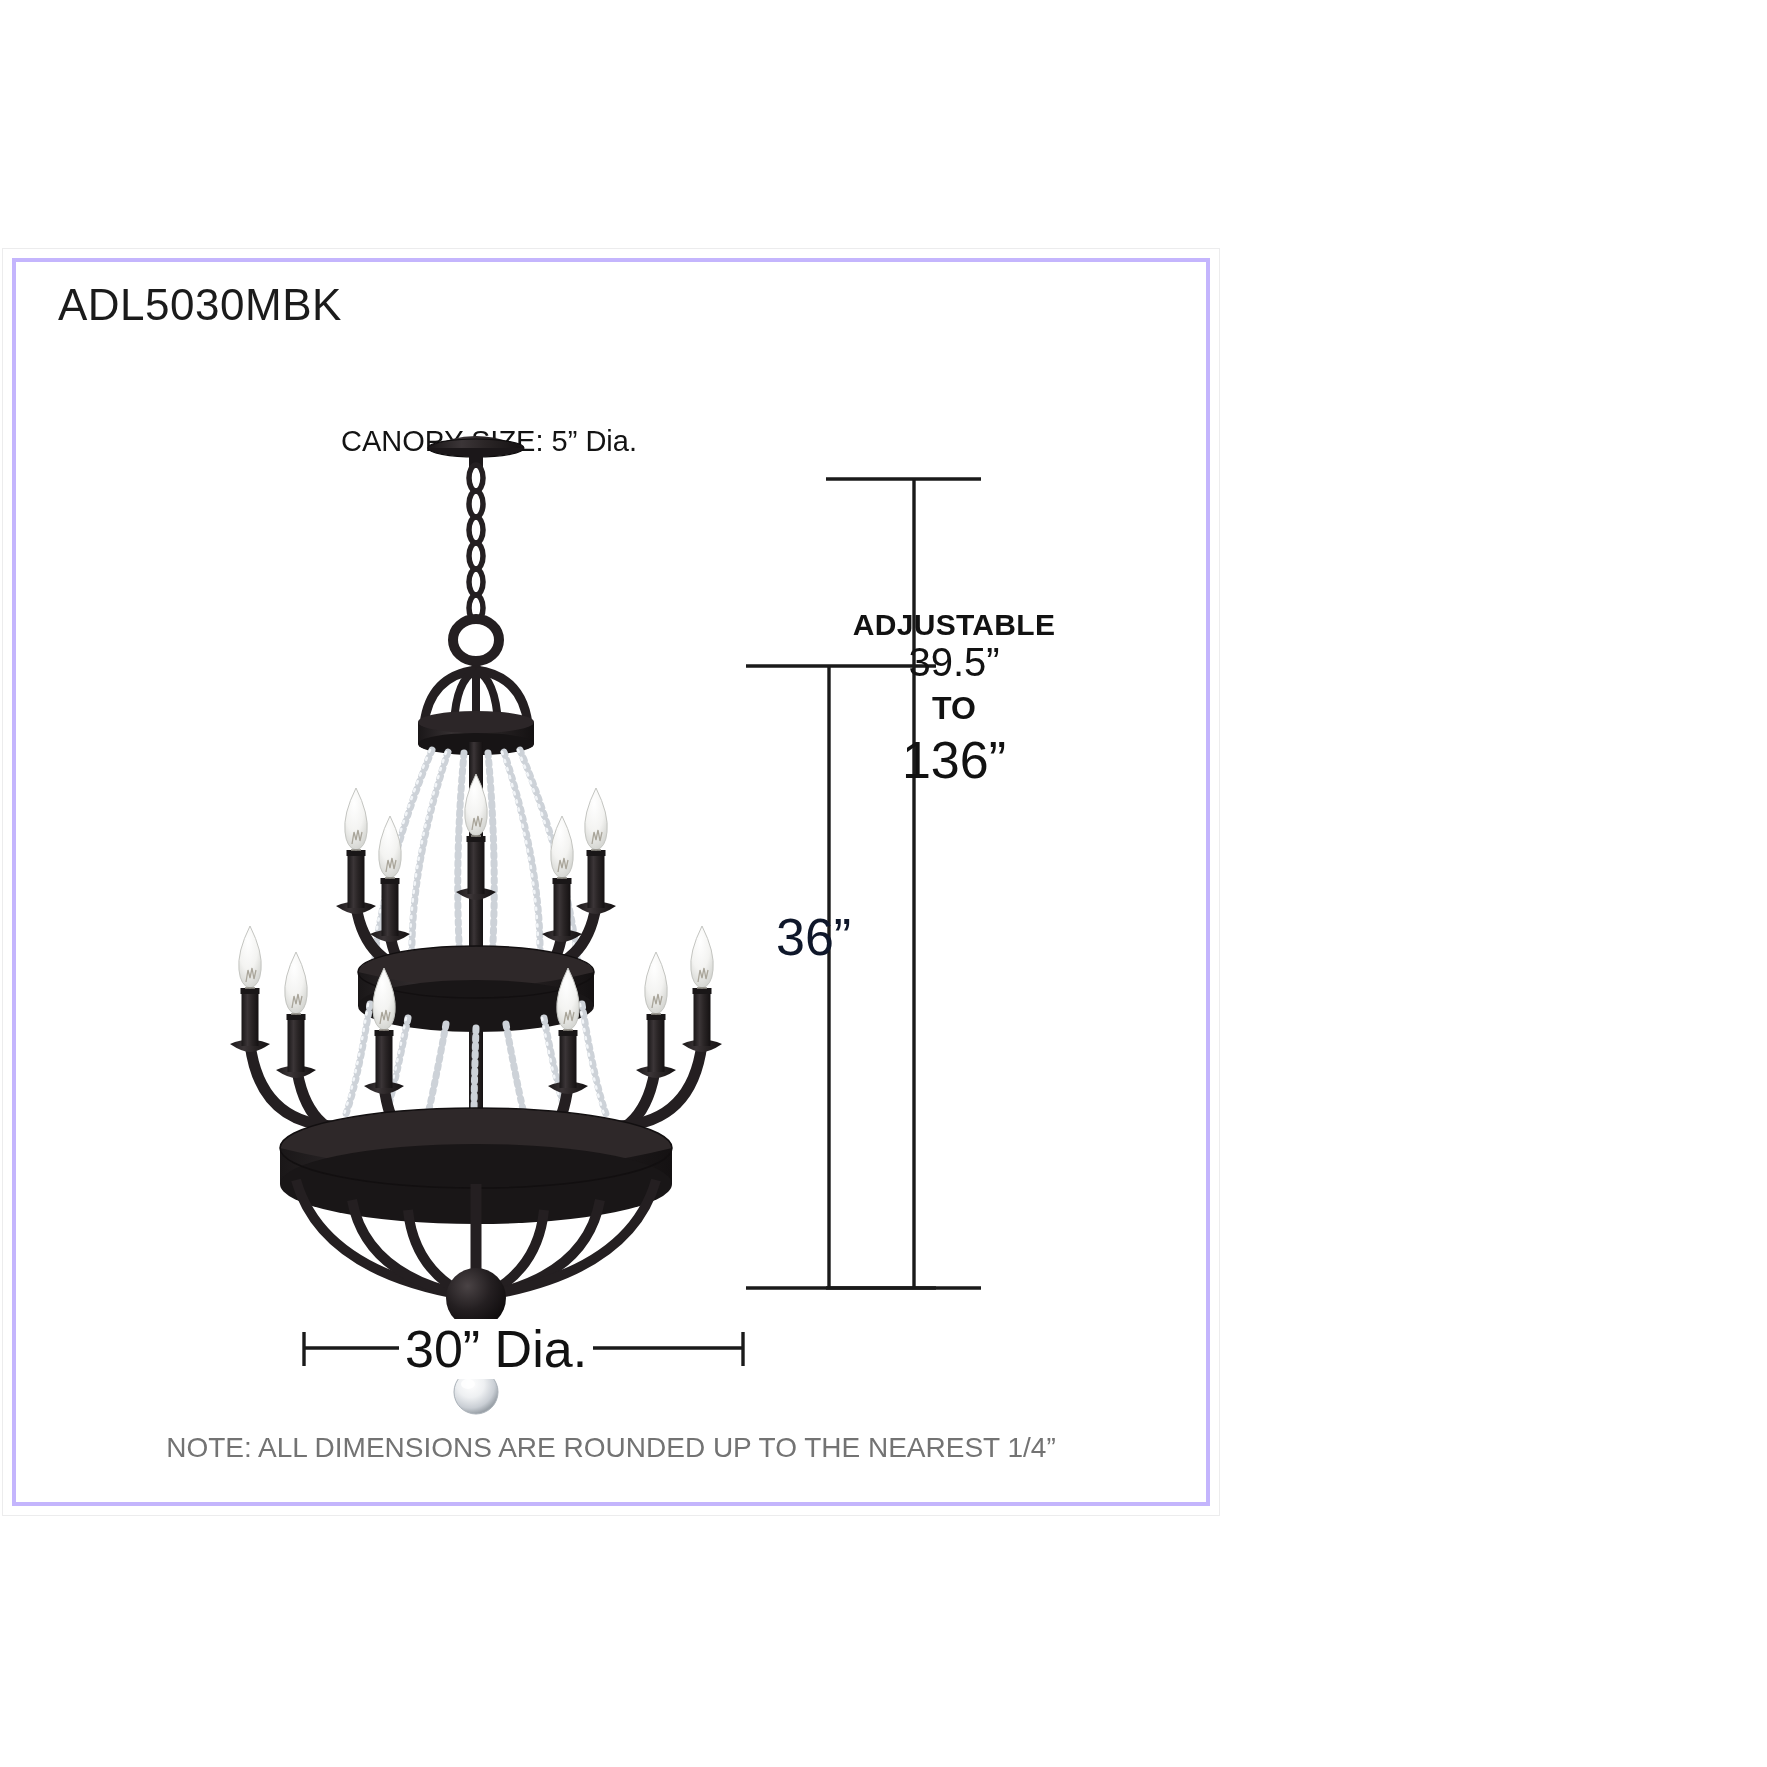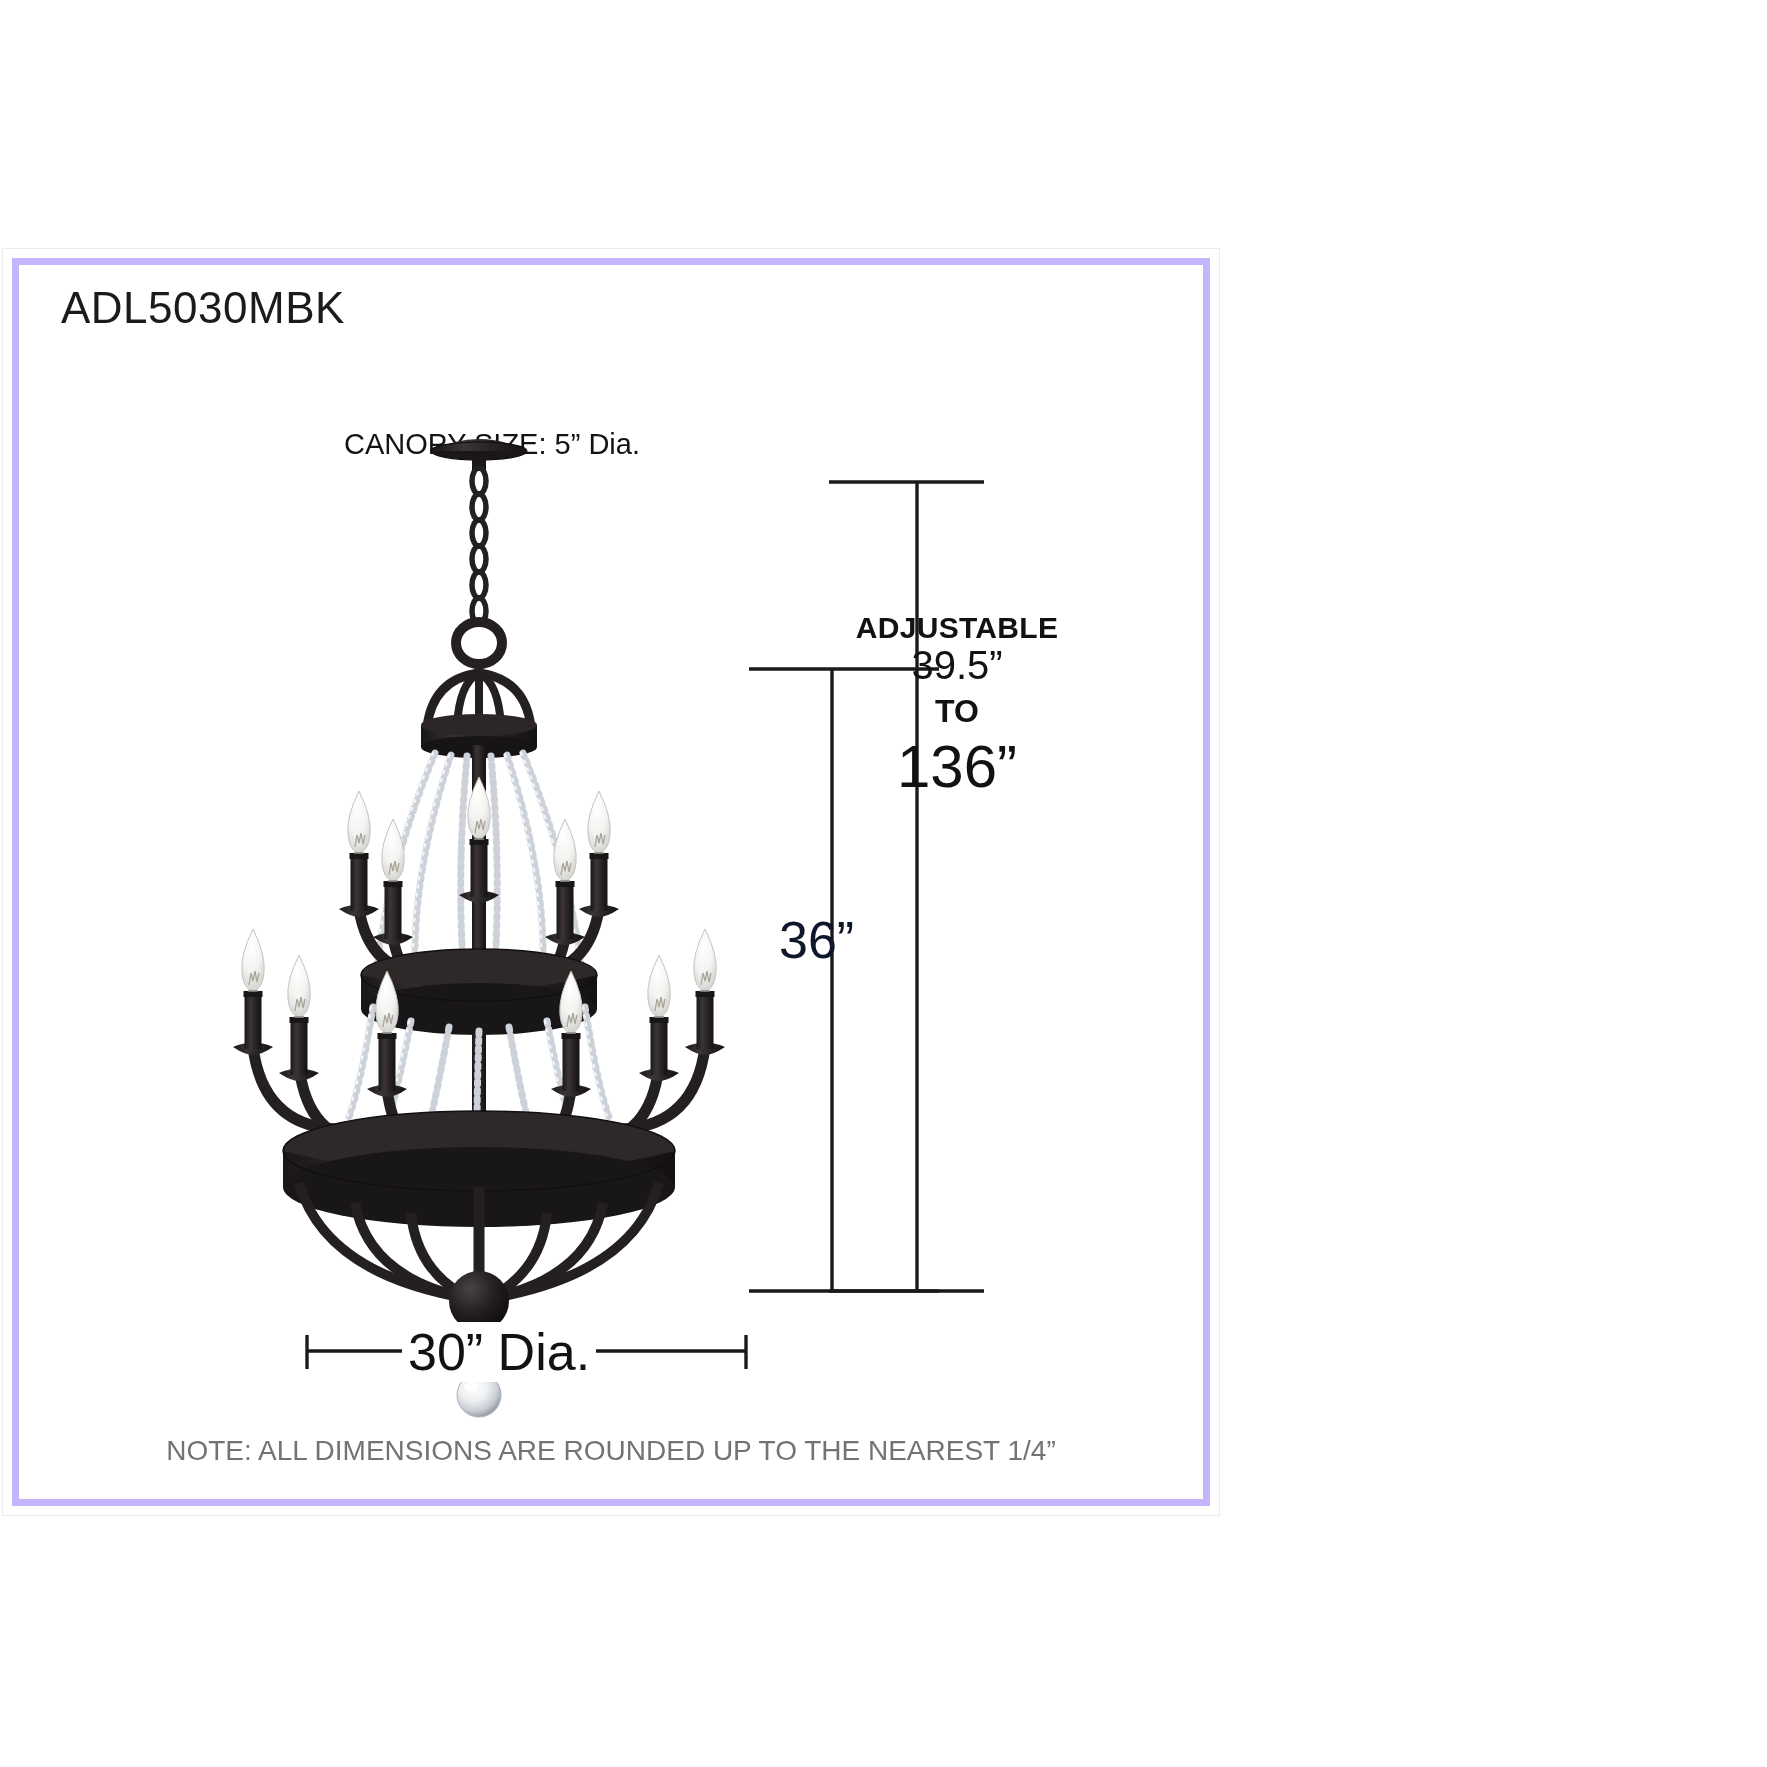--- a/index.html
+++ b/index.html
@@ -9,21 +9,21 @@
     font-family:"Liberation Sans","DejaVu Sans",sans-serif;
     overflow:hidden;
     position:relative;
   }
   
   #spec-card{
     position:absolute;
     left:12px; top:258px;
     width:1198px; height:1248px;
     background:#ffffff;
-    border:7px solid #c4b5fd;
+    border:4px solid #c4b5fd;
     box-shadow:0 0 0 9px #ffffff, 0 0 0 10px #ececed;
     box-sizing:border-box;
   }
   
   #model-title{
     position:absolute;
     left:42px; top:18px;
     font-size:44px;
     letter-spacing:0.5px;
     color:#1b1b1b;
@@ -42,21 +42,21 @@
     position:absolute;
     left:808px; top:348px;
     width:260px;
     text-align:center;
     color:#121212;
     line-height:1.0;
   }
   #adjustable-block .adj-word{font-size:30px;letter-spacing:.3px;font-weight:bold;}
   #adjustable-block .adj-big{font-size:40px;margin-top:2px;}
   #adjustable-block .adj-to{font-size:32px;margin-top:10px;font-weight:bold;}
-  #adjustable-block .adj-big2{font-size:60px;margin-top:10px;}
+  #adjustable-block .adj-big2{font-size:52px;margin-top:10px;}
 
   
   #height-36-label{
     position:absolute;
     left:760px; top:645px;
     font-size:52px;
     color:#0f172a;
     white-space:nowrap;
   }
   

